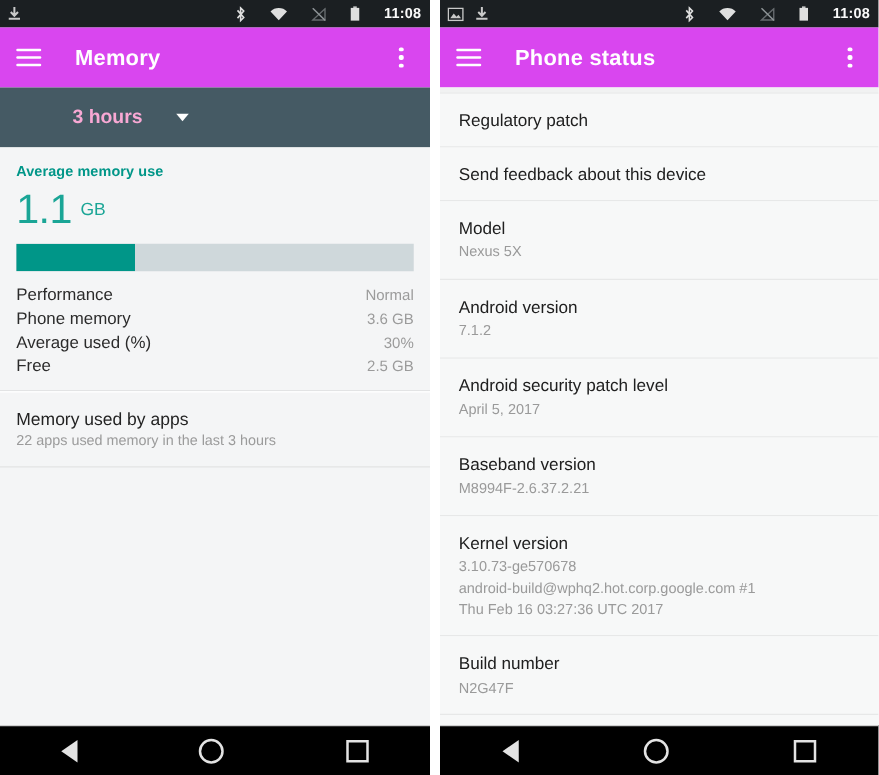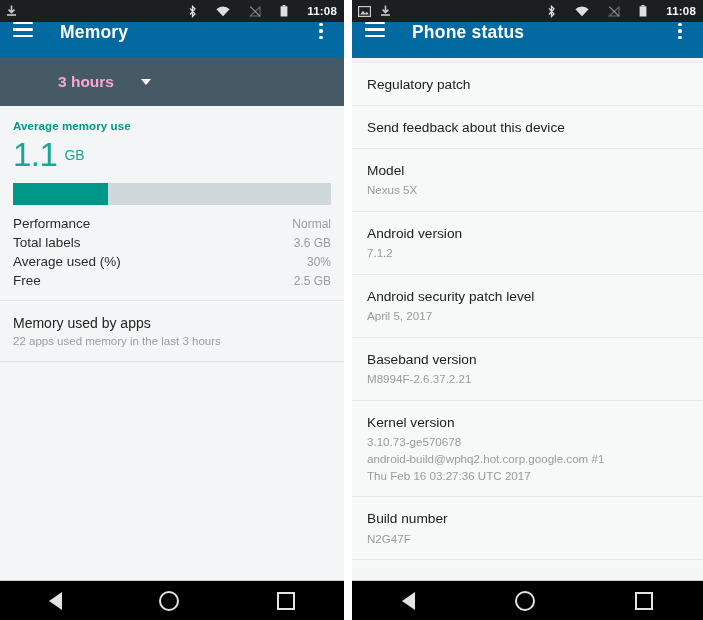--- a/index.html
+++ b/index.html
@@ -22,22 +22,22 @@
     padding:0 7px 0 6px;box-sizing:border-box;
     font-size:11px;
   }
   .sb-left{display:flex;align-items:center;gap:9px;}
   .sb-right{margin-left:auto;display:flex;align-items:center;gap:19px;}
   .sb-icon{display:block;opacity:.92;}
   .sb-clock{font-size:11.5px;font-weight:bold;letter-spacing:.2px;color:#fafafa;}
 
   
   .toolbar{
-    background:#0369a1;height:36px;
-    display:flex;
+    background:#d946ef;height:48px;
+    display:flex;align-items:center;
     padding:0 14px 0 13px;box-sizing:border-box;
   }
   .hamburger{width:20px;height:15px;display:flex;flex-direction:column;justify-content:space-between;cursor:pointer;}
   .hamburger i{display:block;height:2.4px;background:#fff;border-radius:1px;}
   .toolbar-title{
     color:#ffffff;font-size:17.5px;font-weight:bold;
     margin-left:27px;letter-spacing:.2px;
   }
   .kebab{margin-left:auto;width:18px;height:18px;display:flex;flex-direction:column;
     align-items:center;justify-content:space-between;padding:1px 0;box-sizing:border-box;cursor:pointer;}
@@ -165,21 +165,21 @@
         </div>
         <div class="bar">
           <div class="bar-fill" style="width: 30%;"></div>
         </div>
         <div class="stats">
             <div class="stat-row">
               <span class="stat-key">Performance</span>
               <span class="stat-val">Normal</span>
             </div>
             <div class="stat-row">
-              <span class="stat-key">Total labels</span>
+              <span class="stat-key">Phone memory</span>
               <span class="stat-val">3.6 GB</span>
             </div>
             <div class="stat-row">
               <span class="stat-key">Average used (%)</span>
               <span class="stat-val">30%</span>
             </div>
             <div class="stat-row">
               <span class="stat-key">Free</span>
               <span class="stat-val">2.5 GB</span>
             </div>

